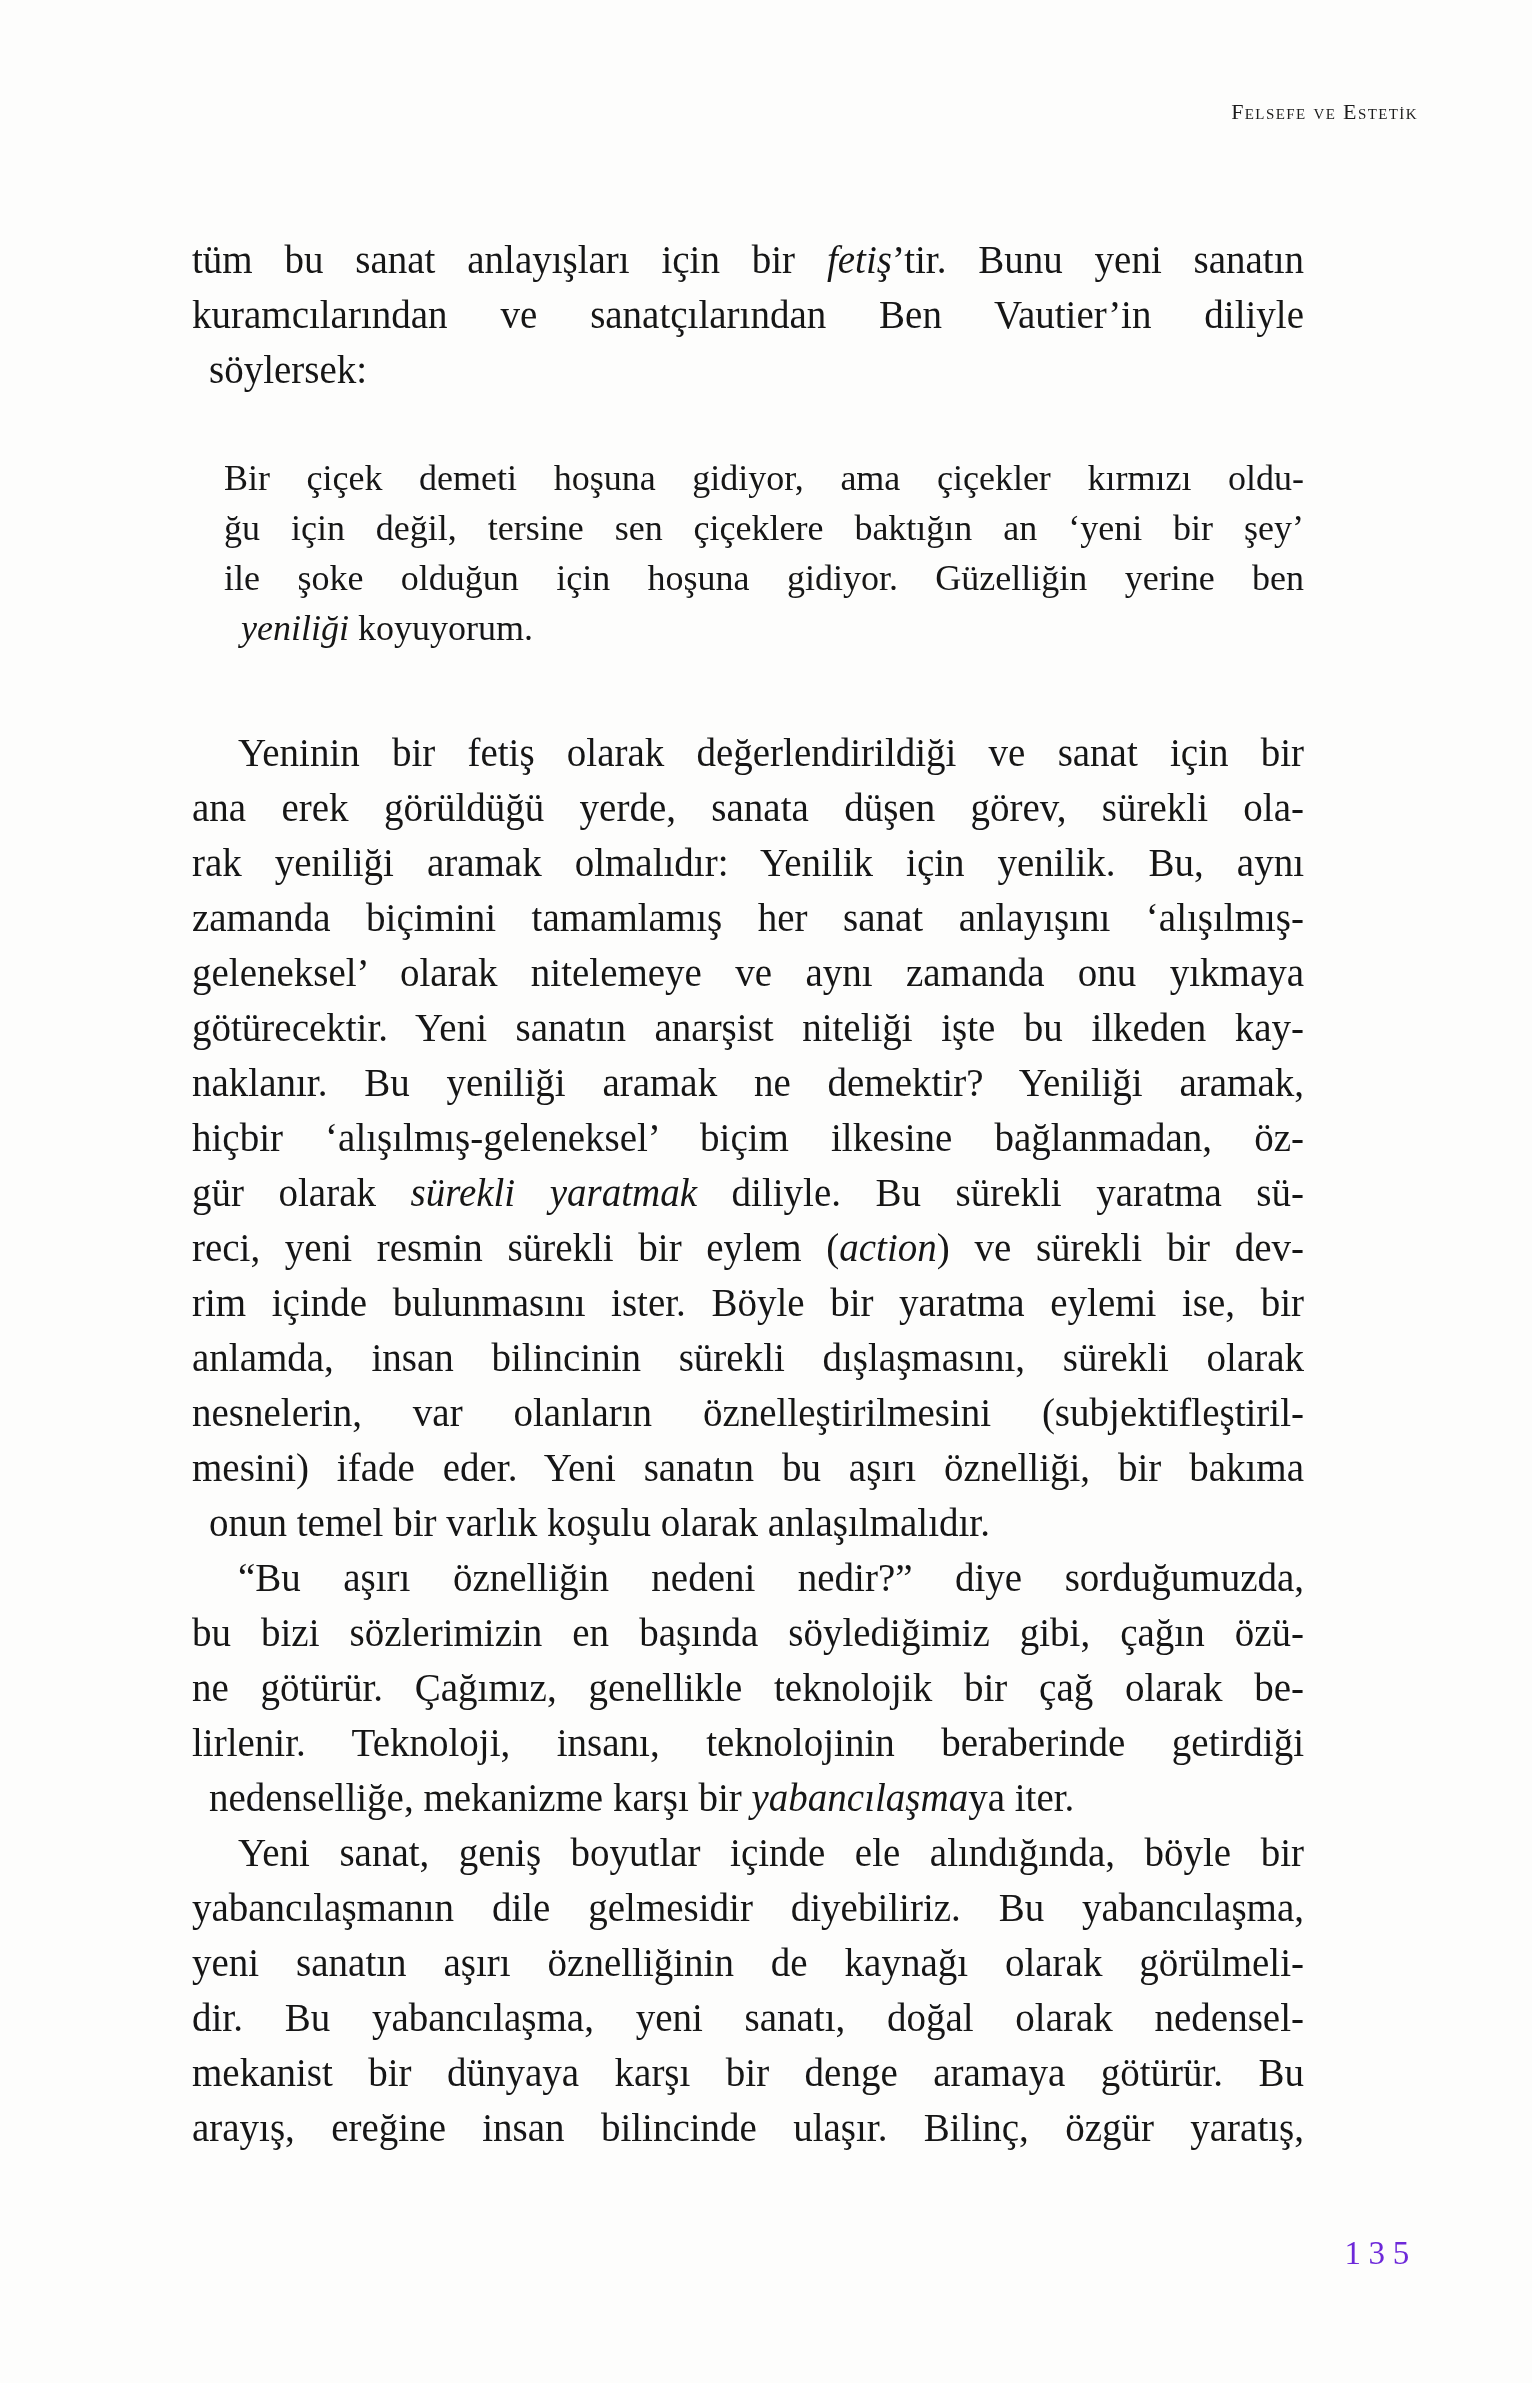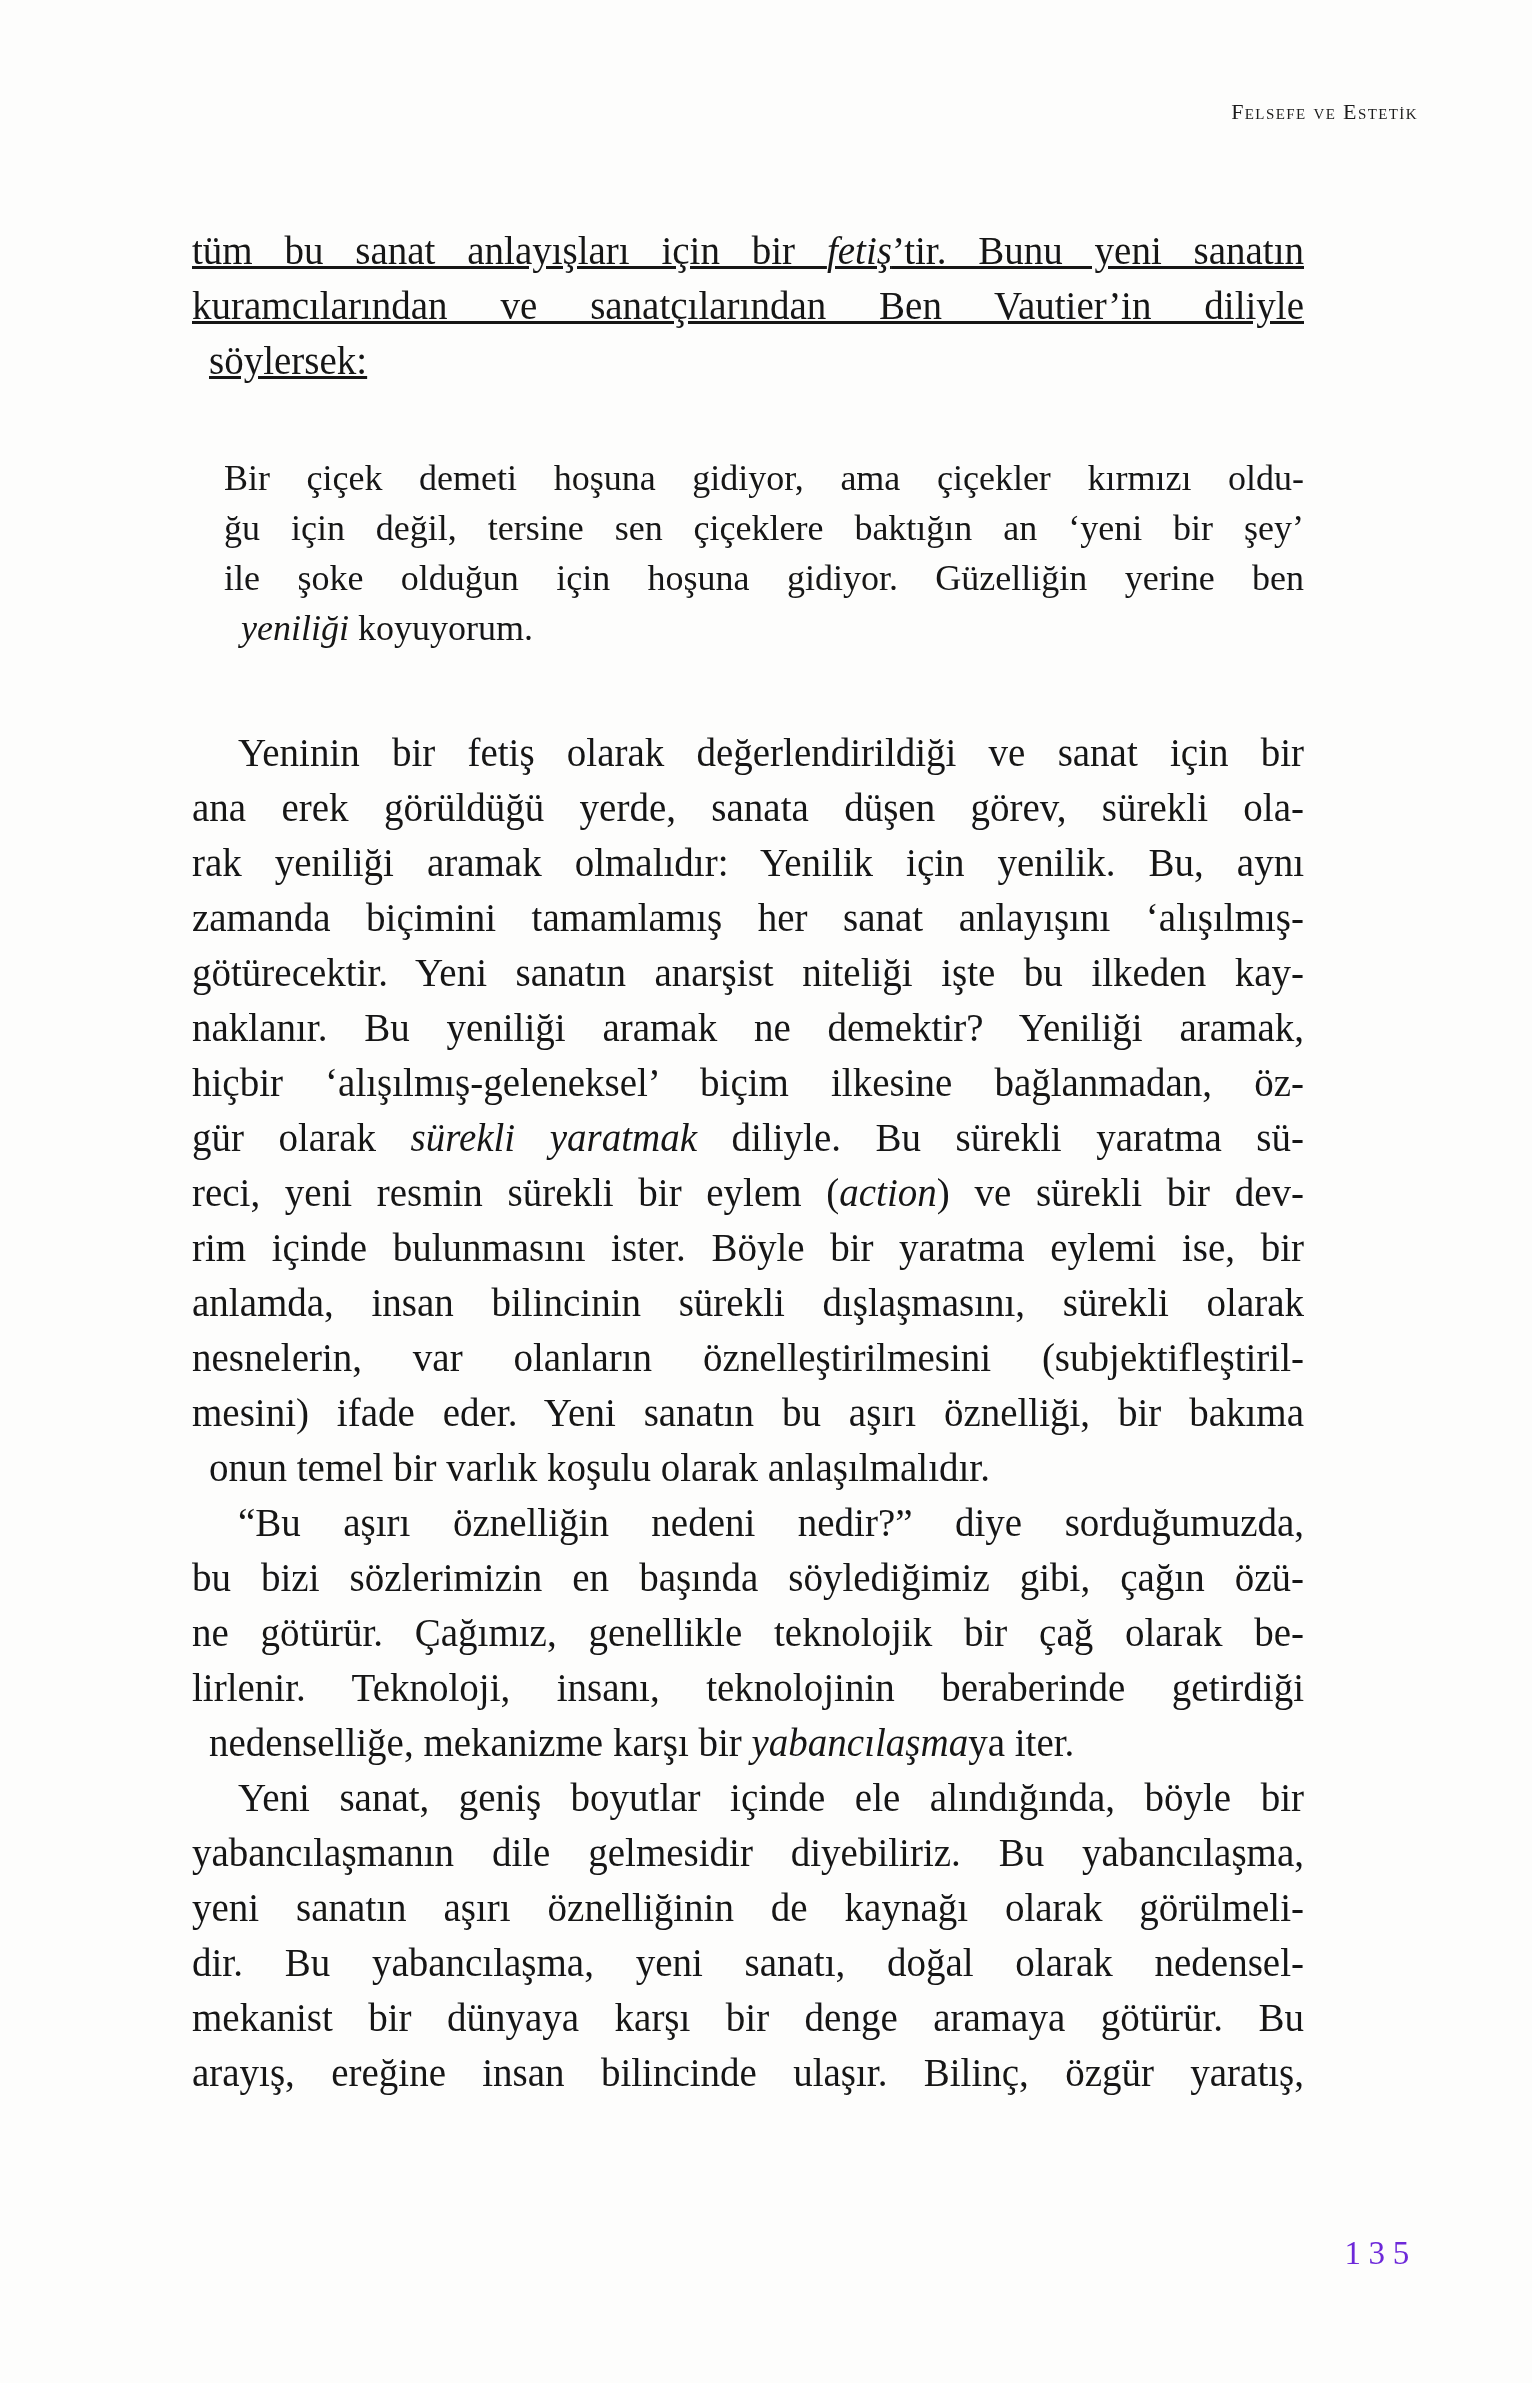--- a/index.html
+++ b/index.html
@@ -27,21 +27,21 @@
     font-size:33px;
     letter-spacing:7.7px;
     color:#6d28d9;
   }
   .textblock {
     position:absolute;
     left:192px; width:1112px;
     font-size:39px;
     line-height:55px;
   }
-  #group-opening { top:223px;text-decoration:underline; }
+  #group-opening { top:232px; }
   #group-quote {
     top:453px;
     left:224px; width:1080px;
     font-size:36px;
     line-height:50px;
   }
   #group-main { top:725px; }
   .para { margin:0; }
   .line {
     text-align:justify;
@@ -75,20 +75,21 @@
         <div class="line end"><em>yeniliği</em><span> koyuyorum.</span></div>
       </div>
     </div>
 
   <div class="textblock" id="group-main">
       <div class="para">
         <div class="line first"><span>Yeninin bir fetiş olarak değerlendirildiği ve sanat için bir</span></div>
         <div class="line"><span>ana erek görüldüğü yerde, sanata düşen görev, sürekli ola-</span></div>
         <div class="line"><span>rak yeniliği aramak olmalıdır: Yenilik için yenilik. Bu, aynı</span></div>
         <div class="line"><span>zamanda biçimini tamamlamış her sanat anlayışını ‘alışılmış-</span></div>
+        <div class="line"><span>geleneksel’ olarak nitelemeye ve aynı zamanda onu yıkmaya</span></div>
         <div class="line"><span>götürecektir. Yeni sanatın anarşist niteliği işte bu ilkeden kay-</span></div>
         <div class="line"><span>naklanır. Bu yeniliği aramak ne demektir? Yeniliği aramak,</span></div>
         <div class="line"><span>hiçbir ‘alışılmış-geleneksel’ biçim ilkesine bağlanmadan, öz-</span></div>
         <div class="line"><span>gür olarak </span><em>sürekli yaratmak</em><span> diliyle. Bu sürekli yaratma sü-</span></div>
         <div class="line"><span>reci, yeni resmin sürekli bir eylem (</span><em>action</em><span>) ve sürekli bir dev-</span></div>
         <div class="line"><span>rim içinde bulunmasını ister. Böyle bir yaratma eylemi ise, bir</span></div>
         <div class="line"><span>anlamda, insan bilincinin sürekli dışlaşmasını, sürekli olarak</span></div>
         <div class="line"><span>nesnelerin, var olanların öznelleştirilmesini (subjektifleştiril-</span></div>
         <div class="line"><span>mesini) ifade eder. Yeni sanatın bu aşırı öznelliği, bir bakıma</span></div>
         <div class="line end"><span>onun temel bir varlık koşulu olarak anlaşılmalıdır.</span></div>

